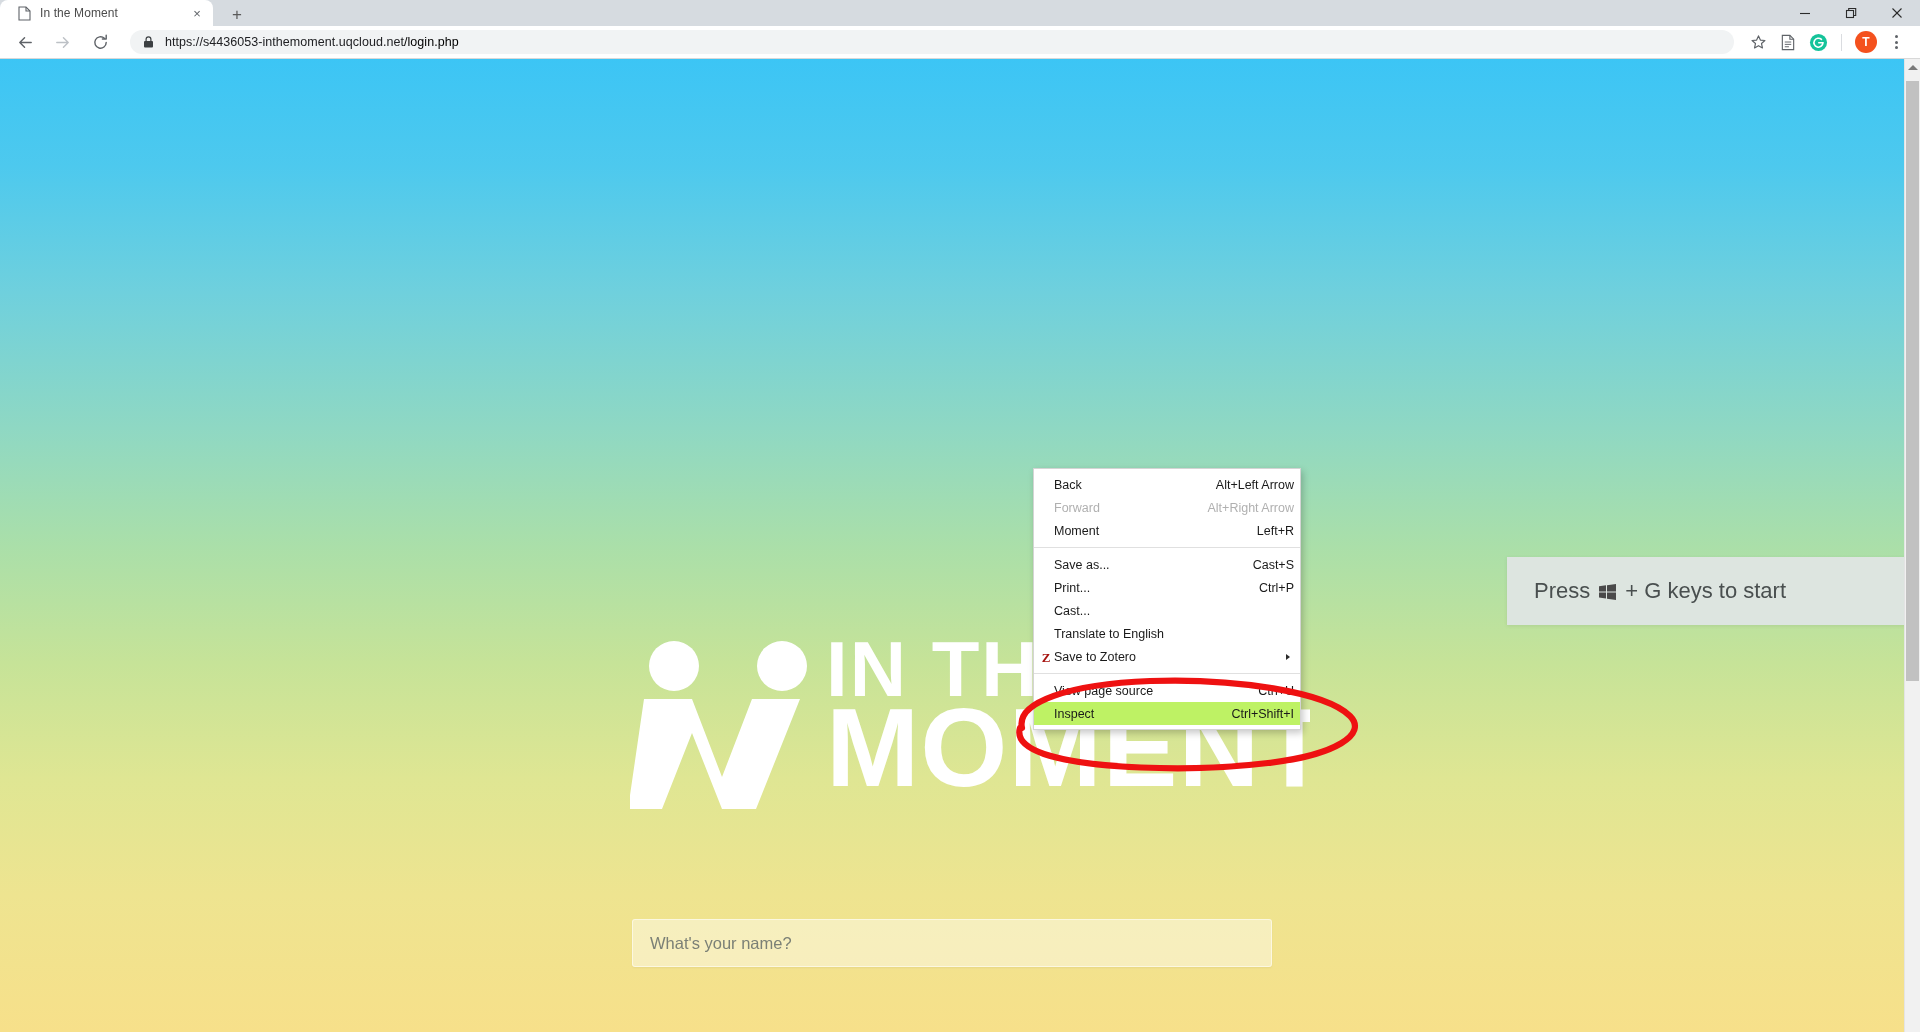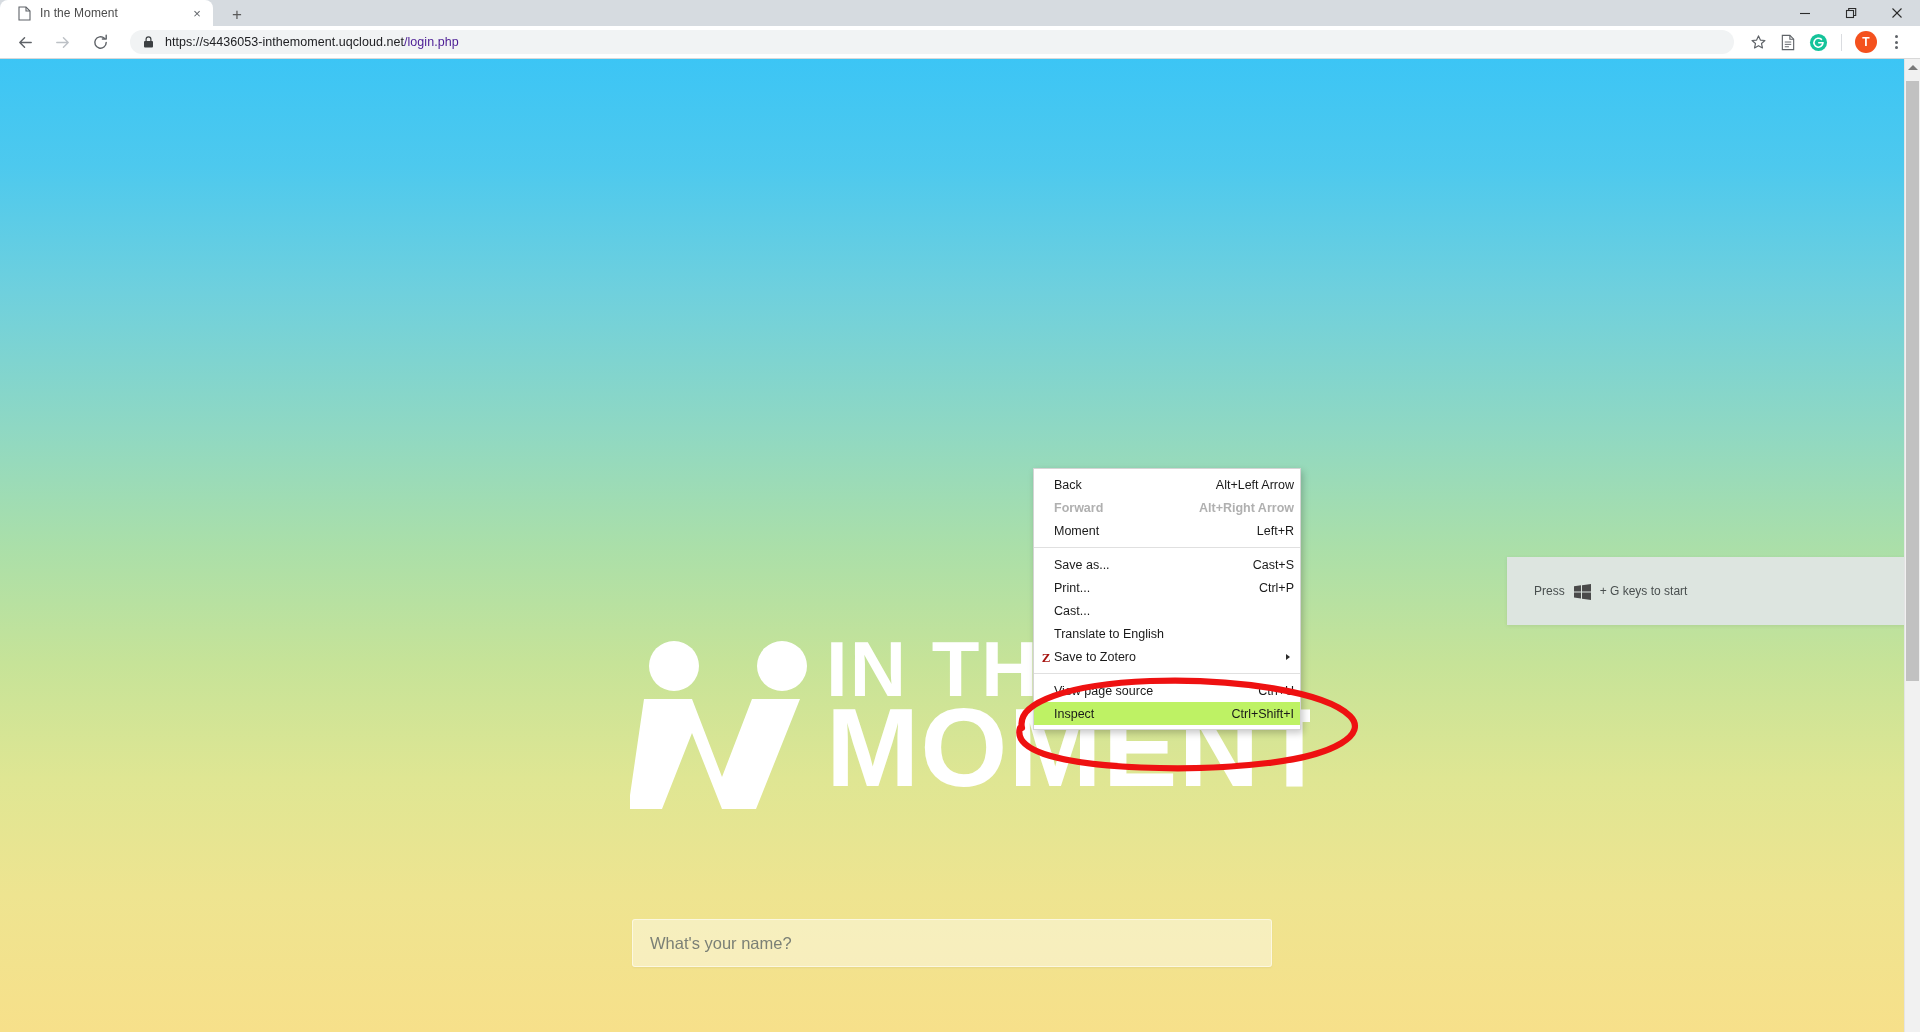--- a/index.html
+++ b/index.html
@@ -151,21 +151,21 @@
   }
   .omnibox-lock svg { display: block; }
   .omnibox-url {
     font-size: 12.5px;
     color: #202124;
     white-space: nowrap;
     overflow: hidden;
     text-overflow: ellipsis;
     letter-spacing: 0.05px;
   }
-  .omnibox-url .url-path { color: #4c1d95; }
+  .omnibox-url .url-path { color: #000000; }
 
   .toolbar-right {
     display: flex;
     align-items: center;
     flex: 0 0 auto;
     padding-right: 6px;
   }
   .tb-icon {
     width: 30px; height: 28px;
     display: flex;
@@ -279,21 +279,21 @@
     width: 413px;
     height: 68px;
     background: #dde5e0;
     display: flex;
     align-items: center;
     padding-left: 27px;
     box-sizing: border-box;
     box-shadow: 0 1px 4px rgba(0,0,0,0.08);
   }
   .gamebar-text {
-    font-size: 12px;
+    font-size: 22px;
     color: #494f4f;
     display: flex;
     align-items: center;
     gap: 9px;
     white-space: nowrap;
   }
   .win-logo {
     display: inline-block;
     width: 17px; height: 16px;
     position: relative;
@@ -326,21 +326,21 @@
     box-sizing: border-box;
     white-space: nowrap;
   }
   .ctx-item .ctx-label { flex: 1 1 auto; }
   .ctx-item .ctx-accel {
     flex: 0 0 auto;
     color: #1a1a1a;
     padding-left: 18px;
   }
   .ctx-item.disabled .ctx-label,
-  .ctx-item.disabled .ctx-accel { color: #b0b0b0; font-weight: bold; }
+  .ctx-item.disabled .ctx-accel { color: #b0b0b0; }
   .ctx-item.highlighted { background: #bef264; }
 
   .ctx-sep {
     height: 1px;
     background: #e0e0e0;
     margin: 5px 0 5px 0;
   }
 
   .ctx-zotero-icon {
     position: absolute;

